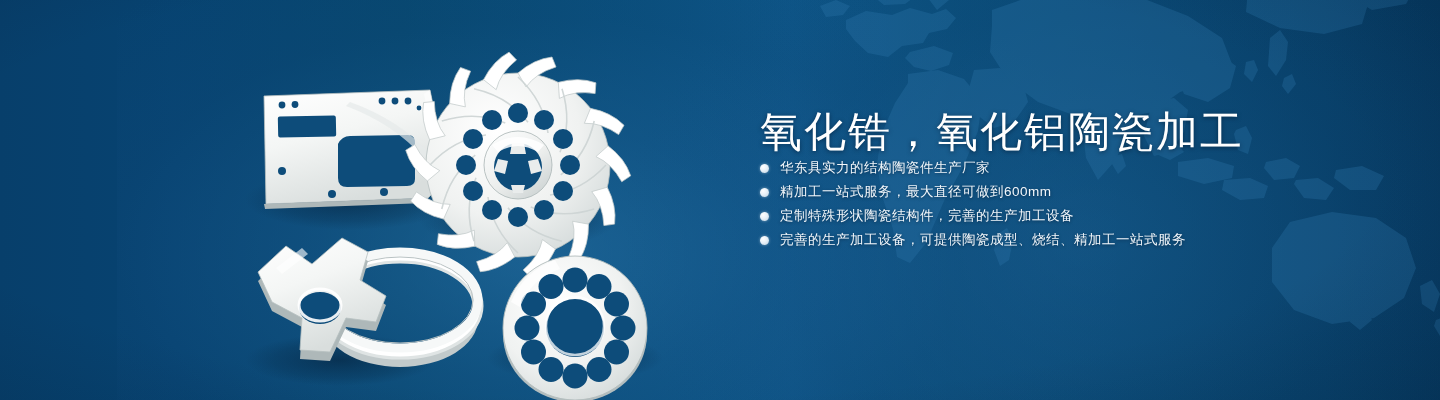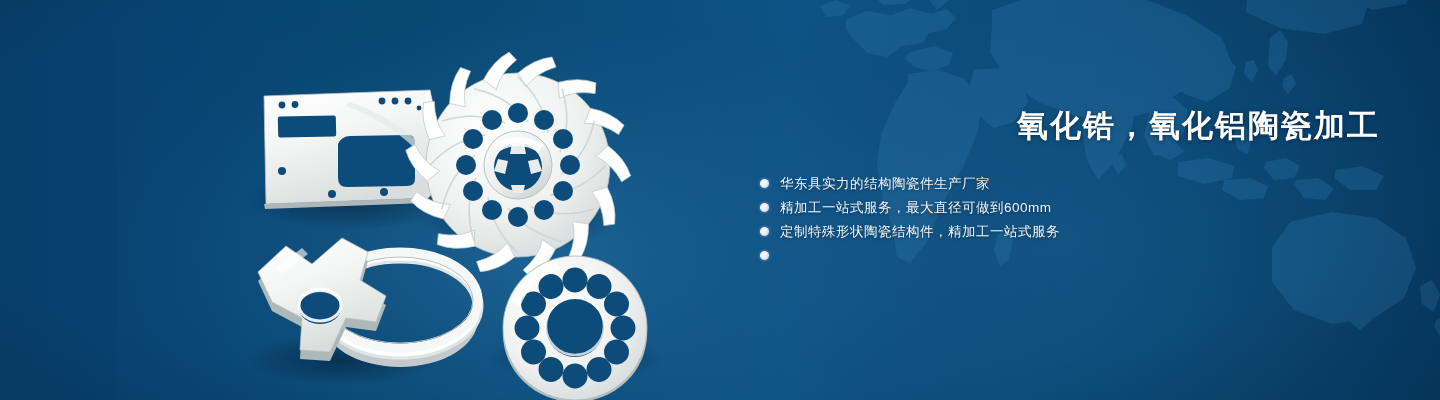--- a/index.html
+++ b/index.html
@@ -58,27 +58,26 @@
     position:absolute; left:230px; top:40px;
     width:490px; height:340px;
   }
   .products svg{ display:block; width:100%; height:100%; overflow:visible; }
 
   
   .copy{
     position:absolute; left:760px; top:108px; width:620px;
   }
   .headline{
-    font-size:31px; line-height:1.15; color:#ffffff;
-    letter-spacing:2px; font-weight:700;
+    font-size:42px; line-height:1.15; color:#ffffff;
+    letter-spacing:2px; font-weight:400;
     text-shadow:0 1px 4px rgba(0,18,38,0.55);
     white-space:nowrap;
-    text-align:right;
-  }
-  .bullets{ list-style:none; margin-top:28px; }
+  }
+  .bullets{ list-style:none; }
   .bullet{
     display:flex; align-items:center;
     height:24px; margin-bottom:0px;
   }
   .bullet .dot{
     width:9px; height:9px; border-radius:50%;
     background:radial-gradient(circle at 35% 32%, #ffffff 0%, #e8f1f8 45%, #bcd2e2 100%);
     flex:0 0 auto; margin-right:11px;
     box-shadow:0 0 3px rgba(255,255,255,0.45);
   }
@@ -332,21 +331,22 @@
       <li class="bullet">
         <span class="dot"></span>
         <span class="txt">华东具实力的结构陶瓷件生产厂家</span>
       </li>
       <li class="bullet">
         <span class="dot"></span>
         <span class="txt">精加工一站式服务，最大直径可做到600mm</span>
       </li>
       <li class="bullet">
         <span class="dot"></span>
-        <span class="txt">定制特殊形状陶瓷结构件，精加工一站式服务</span>
+        <span class="txt">定制特殊形状陶瓷结构件，完善的生产加工设备</span>
       </li>
       <li class="bullet">
         <span class="dot"></span>
+        <span class="txt">完善的生产加工设备，可提供陶瓷成型、烧结、精加工一站式服务</span>
       </li>
     </ul>
   </div>
 
 </div>
 
 </body></html>

